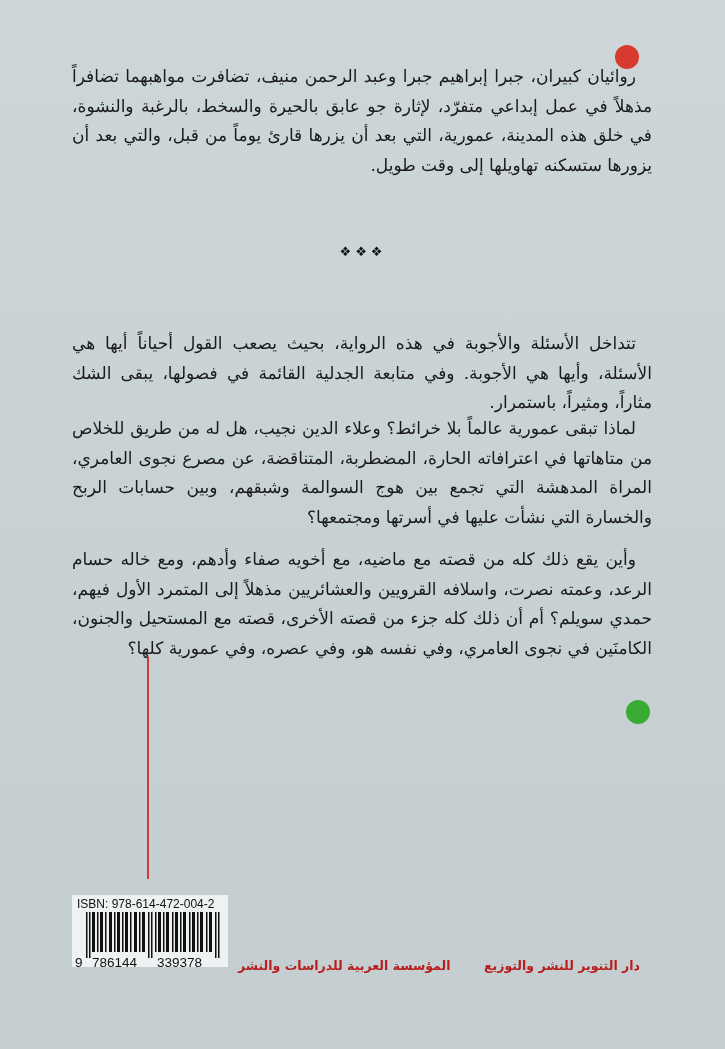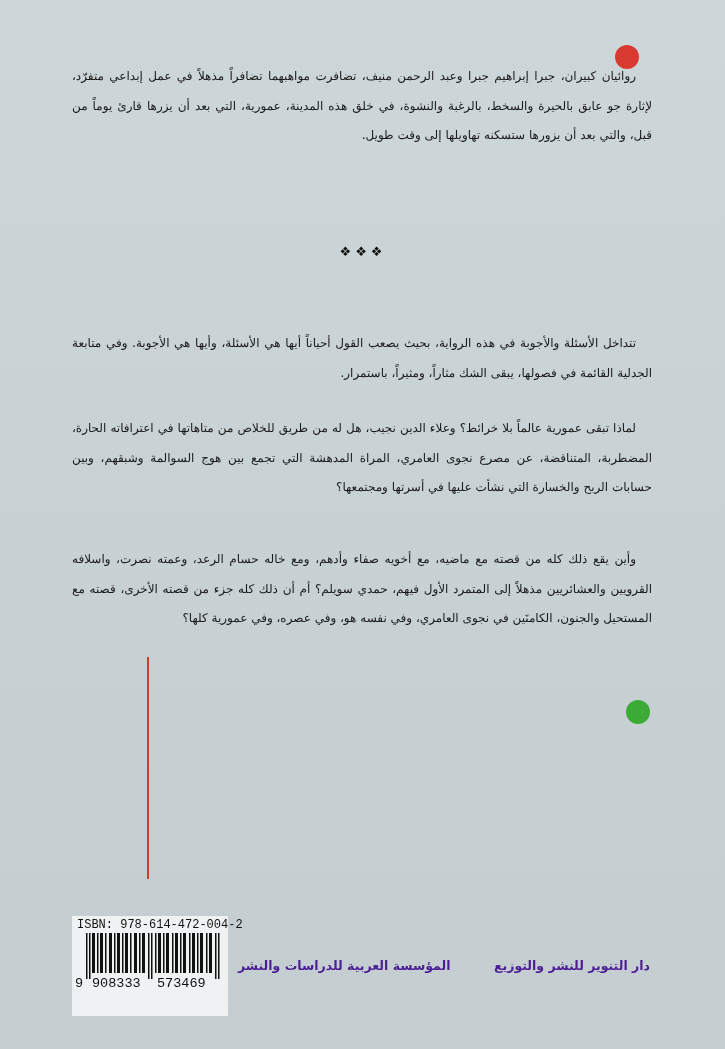--- a/index.html
+++ b/index.html
@@ -13,57 +13,56 @@
   .cover {
     position:absolute; inset:0;
     background:linear-gradient(180deg,#cdd6d9 0%,#c8d2d5 50%,#c4ced1 100%);
   }
   .dot { position:absolute; border-radius:50%; }
   .dot-red { left:615px; top:45px; width:24px; height:24px; background:#d93a30; }
   .dot-green { left:626px; top:700px; width:24px; height:24px; background:#3aab35; }
   .text-block {
     position:absolute; left:72px; width:580px;
     direction:rtl; text-align:justify;
-    font-size:12px; line-height:29.5px;
+    font-size:17px; line-height:29.5px;
   }
   .text-block p { margin:0; text-indent:16px; }
   .p1 { top:62px; }
   .ornament {
     position:absolute; top:244px; left:330px; width:66px; text-align:center;
     font-size:13px; letter-spacing:4px; color:#111;
   }
   .p2 { top:286px;margin-top:43px; }
   .p3 { top:414px; }
   .p4 { top:545px; }
   .red-line {
     position:absolute; left:147px; top:657px; width:2px; height:222px; background:#d23a34;
   }
   .isbn-box {
-    position:absolute; left:72px; top:895px; width:156px; height:100px;
+    position:absolute; left:72px; top:895px; width:156px; height:72px;
     background:#eef2f3;
-    font-family:Liberation Mono, monospace;
-    margin-top:21px;
+    font-family:Liberation Sans, sans-serif;
   }
   .isbn-label {
     position:absolute; left:5px; top:2px; font-size:12px; color:#111; white-space:nowrap;
   }
   .barcode {
     position:absolute; left:14px; top:17px; width:136px; height:46px;
   }
   .bar-digits {
     position:absolute; left:3px; top:60px; font-size:13.5px; color:#111; white-space:nowrap;
   }
   .bar-digits span { position:absolute; }
   .publisher {
     position:absolute; top:958px;
     font-family:"DejaVu Sans", sans-serif; font-weight:bold; font-size:12.5px;
-    direction:rtl; color:#4c1d95; white-space:nowrap;
+    direction:rtl; color:#b91c1c; white-space:nowrap;
   }
   .pub1 { left:238px; }
-  .pub2 { left:494px; }
+  .pub2 { left:484px; }
 </style>
 </head>
 <body>
 
 <div class="cover"></div>
 
 <div class="dot dot-red"></div>
 
 <div class="text-block p1">
   <p>روائيان كبيران، جبرا إبراهيم جبرا وعبد الرحمن منيف، تضافرت مواهبهما تضافراً مذهلاً في عمل إبداعي متفرّد، لإثارة جو عابق بالحيرة والسخط، بالرغبة والنشوة، في خلق هذه المدينة، عمورية، التي بعد أن يزرها قارئ يوماً من قبل، والتي بعد أن يزورها ستسكنه تهاويلها إلى وقت طويل.</p>
@@ -121,19 +120,19 @@
       <rect x="111" y="0" width="1.5" height="40"></rect>
       <rect x="114" y="0" width="3" height="40"></rect>
       <rect x="120" y="0" width="1.5" height="40"></rect>
       <rect x="123" y="0" width="3" height="40"></rect>
       <rect x="129" y="0" width="1.5" height="46"></rect>
       <rect x="132" y="0" width="1.5" height="46"></rect>
     </g>
   </svg>
   <div class="bar-digits">
     <span style="left:0">9</span>
-    <span style="left:17px">908333</span>
-    <span style="left:82px">573469</span>
+    <span style="left:17px">786144</span>
+    <span style="left:82px">339378</span>
   </div>
 </div>
 
 <div class="publisher pub1">المؤسسة العربية للدراسات والنشر</div>
 <div class="publisher pub2">دار التنوير للنشر والتوزيع</div>
 
 </body></html>

